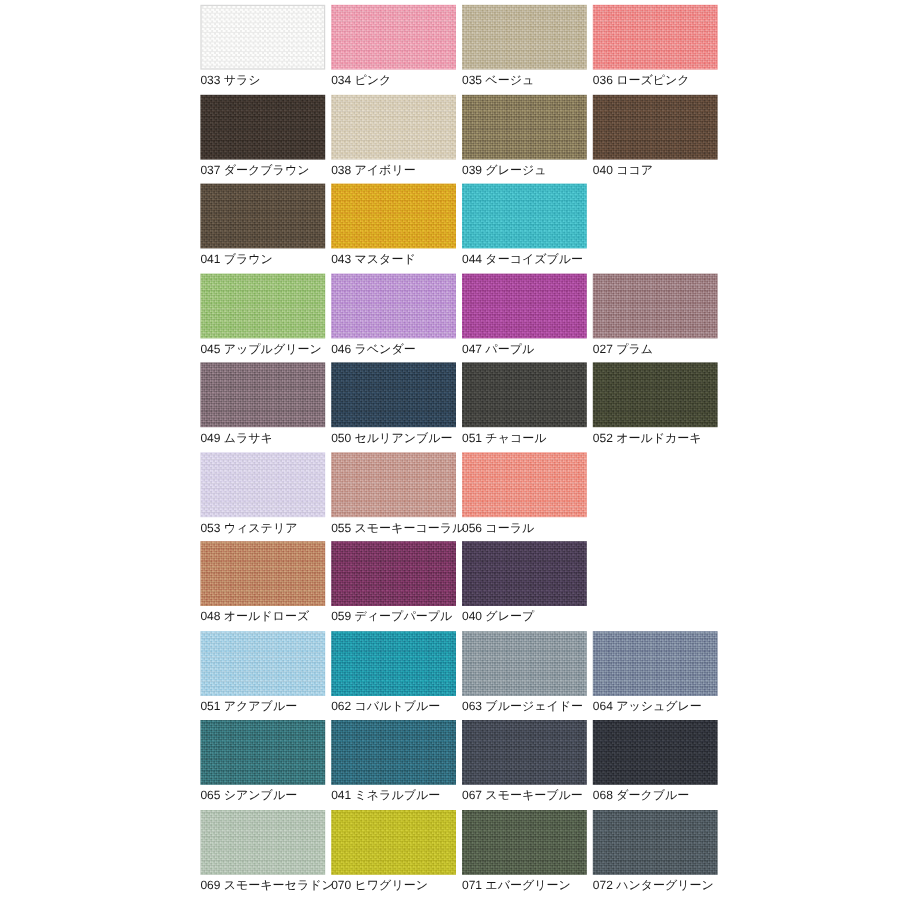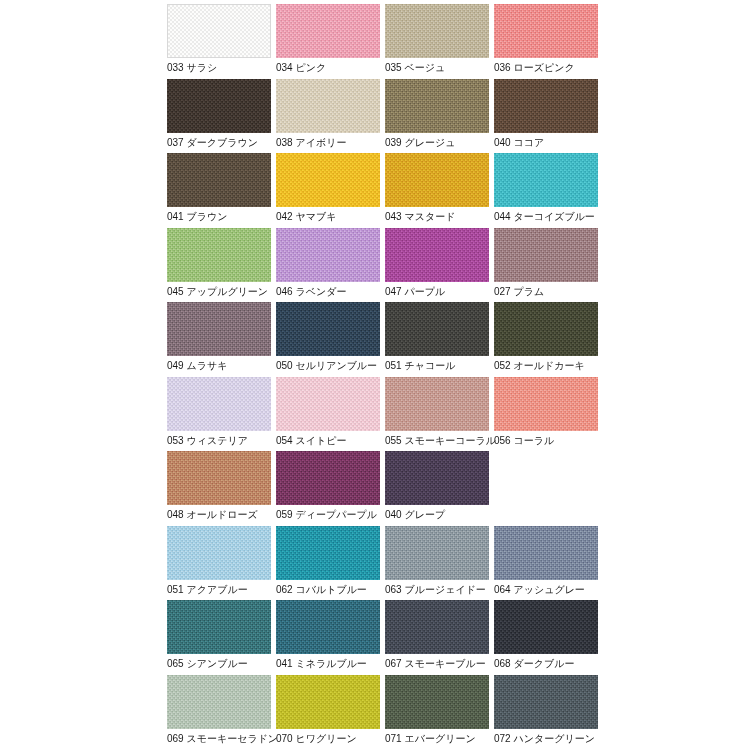--- a/index.html
+++ b/index.html
@@ -165,27 +165,20 @@
     </div>
     <div class="swatch-row">
       <div class="swatch-cell">
         <div class="swatch-chip" style="background-color: rgb(85, 72, 57);">
           <div class="weave"></div>
           <div class="weave2"></div>
         </div>
         <div class="swatch-label">041 ブラウン</div>
       </div>
       <div class="swatch-cell">
-        <div class="swatch-chip" style="background-color: rgb(245, 192, 31);">
-          <div class="weave"></div>
-          <div class="weave2"></div>
-        </div>
-        <div class="swatch-label">042 ヤマブキ</div>
-      </div>
-      <div class="swatch-cell">
         <div class="swatch-chip" style="background-color: rgb(224, 167, 28);">
           <div class="weave"></div>
           <div class="weave2"></div>
         </div>
         <div class="swatch-label">043 マスタード</div>
       </div>
       <div class="swatch-cell">
         <div class="swatch-chip" style="background-color: rgb(60, 188, 200);">
           <div class="weave"></div>
           <div class="weave2"></div>
@@ -253,27 +246,20 @@
         <div class="swatch-label">052 オールドカーキ</div>
       </div>
     </div>
     <div class="swatch-row">
       <div class="swatch-cell">
         <div class="swatch-chip" style="background-color: rgb(221, 214, 238);">
           <div class="weave"></div>
           <div class="weave2"></div>
         </div>
         <div class="swatch-label">053 ウィステリア</div>
-      </div>
-      <div class="swatch-cell">
-        <div class="swatch-chip" style="background-color: rgb(247, 205, 216);">
-          <div class="weave"></div>
-          <div class="weave2"></div>
-        </div>
-        <div class="swatch-label">054 スイトピー</div>
       </div>
       <div class="swatch-cell">
         <div class="swatch-chip" style="background-color: rgb(201, 153, 143);">
           <div class="weave"></div>
           <div class="weave2"></div>
         </div>
         <div class="swatch-label">055 スモーキーコーラル</div>
       </div>
       <div class="swatch-cell">
         <div class="swatch-chip" style="background-color: rgb(244, 145, 131);">

